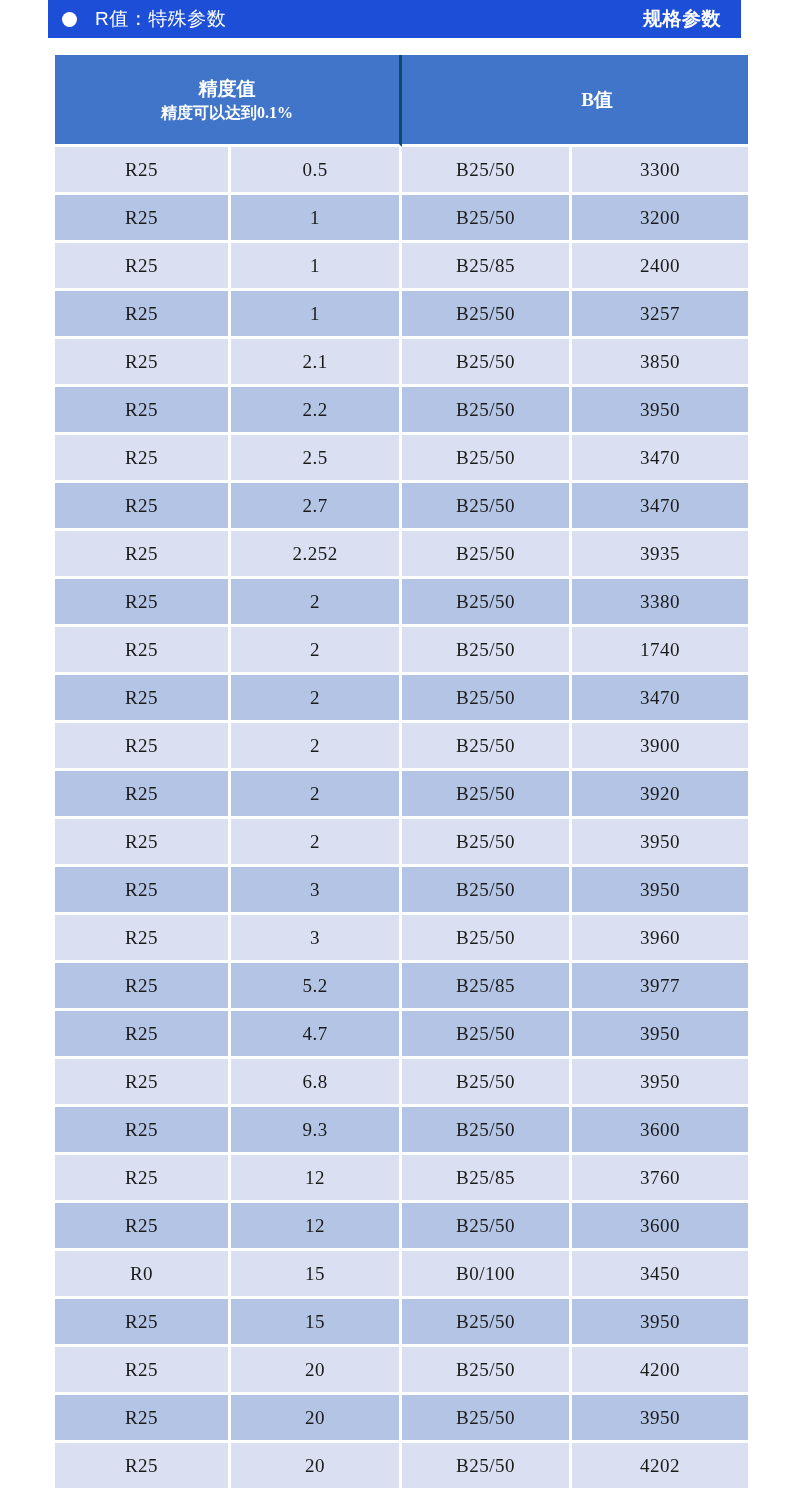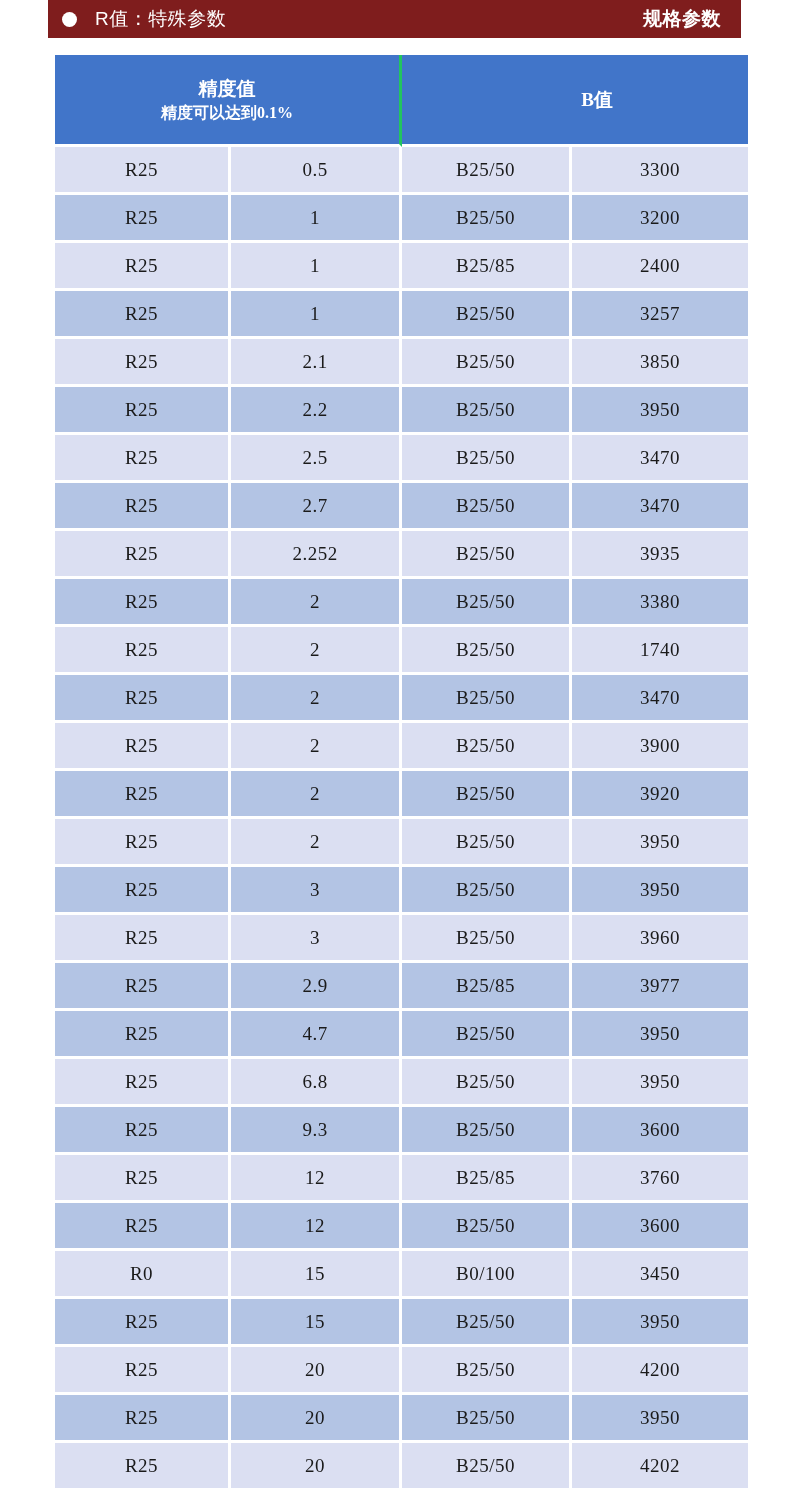--- a/index.html
+++ b/index.html
@@ -22,21 +22,21 @@
     background: #ffffff;
   }
 
   
   .title-bar {
     position: absolute;
     left: 48px;
     top: 0;
     width: 693px;
     height: 38px;
-    background: #7f1d1d;
+    background: #1d4ed8;
     display: flex;
     align-items: center;
     box-sizing: border-box;
     padding: 0 16px 0 14px;
   }
   .bullet-dot {
     width: 15px;
     height: 15px;
     border-radius: 50%;
     background: #ffffff;
@@ -80,21 +80,21 @@
   .spec-table th {
     background: #4175c9;
     color: #ffffff;
     font-family: "Liberation Serif", "DejaVu Serif", serif;
     font-weight: bold;
     font-size: 19px;
     line-height: 1.35;
     height: 85px;
     vertical-align: middle;
     text-align: center;
-    border-right: 3px solid #22c55e;
+    border-right: 3px solid #0c4a6e;
     padding: 2px 4px;
   }
   .spec-table th:last-child { border-right: none; padding-left: 48px; }
   .th-line1 { display: block; font-size: 19px; }
   .th-line2 { display: block; font-size: 16px; }
 
   .spec-table td {
     height: 45px;
     text-align: center;
     vertical-align: middle;
@@ -241,21 +241,21 @@
           <td>3950</td>
         </tr>
         <tr class="row-light">
           <td>R25</td>
           <td>3</td>
           <td>B25/50</td>
           <td>3960</td>
         </tr>
         <tr class="row-dark">
           <td>R25</td>
-          <td>2.9</td>
+          <td>5.2</td>
           <td>B25/85</td>
           <td>3977</td>
         </tr>
         <tr class="row-dark">
           <td>R25</td>
           <td>4.7</td>
           <td>B25/50</td>
           <td>3950</td>
         </tr>
         <tr class="row-light">

